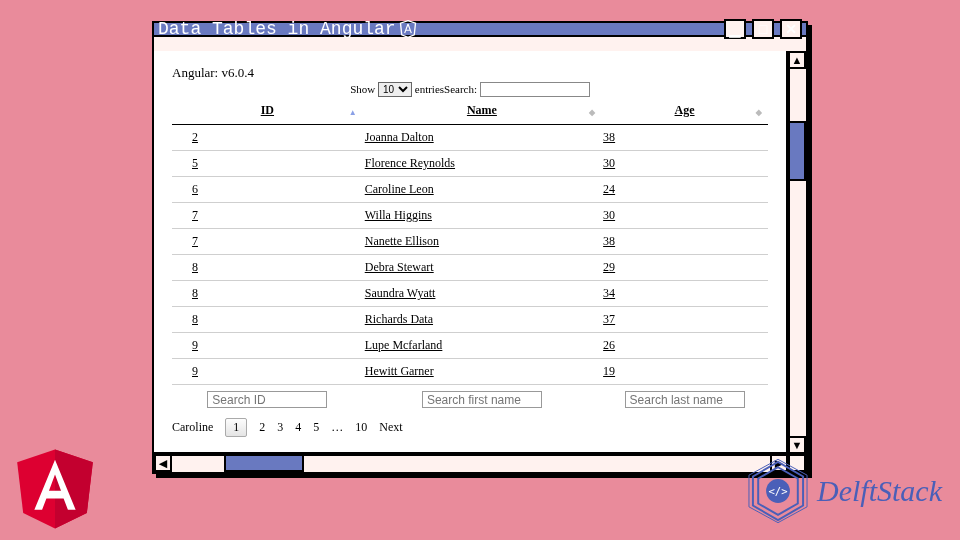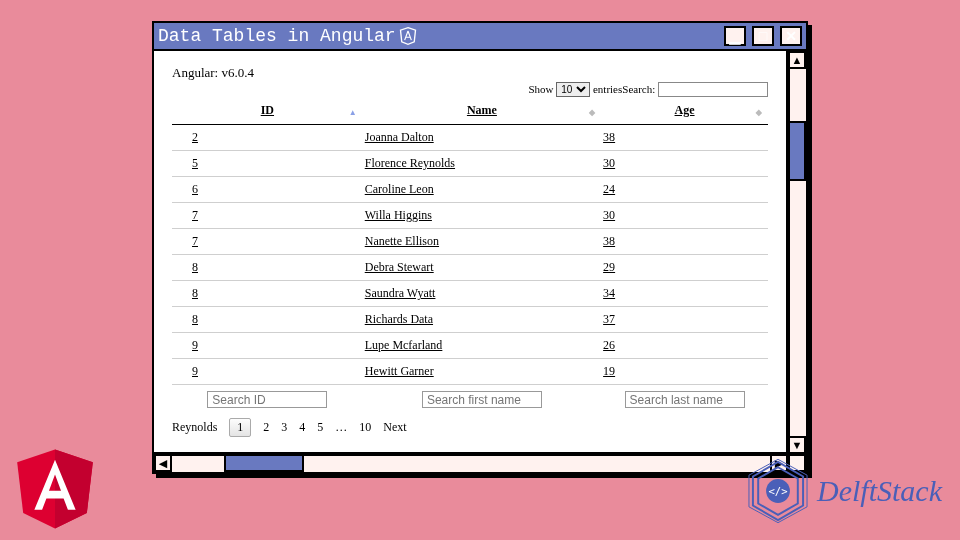--- a/index.html
+++ b/index.html
@@ -13,21 +13,21 @@
   
   .window {
     position: absolute;
     left: 152px; top: 21px;
     width: 656px; height: 453px;
     background: #fff2ef;
     border: 2px solid #000;
     box-shadow: 4px 4px 0 #000;
   }
   .titlebar {
-    height: 28px;
+    height: 14px;
     background: #6979c0;
     border-bottom: 2px solid #000;
     display: flex;
     align-items: center;
     padding: 0 4px;
     font-family: "Courier New", monospace;
     color: #fff;
     font-size: 18px;
   }
   .titlebar .title { display: flex; align-items: center; gap: 2px; }
@@ -77,21 +77,21 @@
   .sthumb-v { position: absolute; left: -2px; width: 18px; height: 60px; top: 52px; background: #6979c0; border: 2px solid #000; }
   .sthumb-h { position: absolute; top: -2px; height: 18px; width: 80px; left: 52px; background: #6979c0; border: 2px solid #000; }
   .corner {
     position: absolute; right: 0; bottom: 0; width: 18px; height: 18px;
     background: #fff2ef; border: 2px solid #000;
   }
 
   
   .meta-line { font-size: 13px; margin-bottom: 1px; }
   .controls-row {
-    display: flex; align-items: center; justify-content: flex-end;
+    display: flex; align-items: center; justify-content: center;
     font-size: 11px; margin-bottom: 2px;
   }
   .length-ctl select {
     font-size: 10px; border: 1px solid #666; background: #eee; height: 15px;
   }
   .search-ctl input {
     border: 1px solid #888; height: 15px; width: 110px; font-size: 10px; padding: 0 2px;
   }
   table.dt {
     width: 100%;
@@ -264,21 +264,21 @@
         <tr>
           <td><input class="foot-input" placeholder="Search ID" style=""></td>
           <td><input class="foot-input" placeholder="Search first name" style=""></td>
           <td><input class="foot-input" placeholder="Search last name" style=""></td>
         </tr>
       </tfoot>
     </table>
 
     <div class="bottom-row">
       <div class="pager" id="pager">
-          <span class="plink">Reynolds</span>
+          <span class="plink">Caroline</span>
           <span class="pcur">1</span>
           <span class="plink">2</span>
           <span class="plink">3</span>
           <span class="plink">4</span>
           <span class="plink">5</span>
           <span>…</span>
           <span class="plink">10</span>
           <span class="plink">Next</span>
         </div>
     </div>

